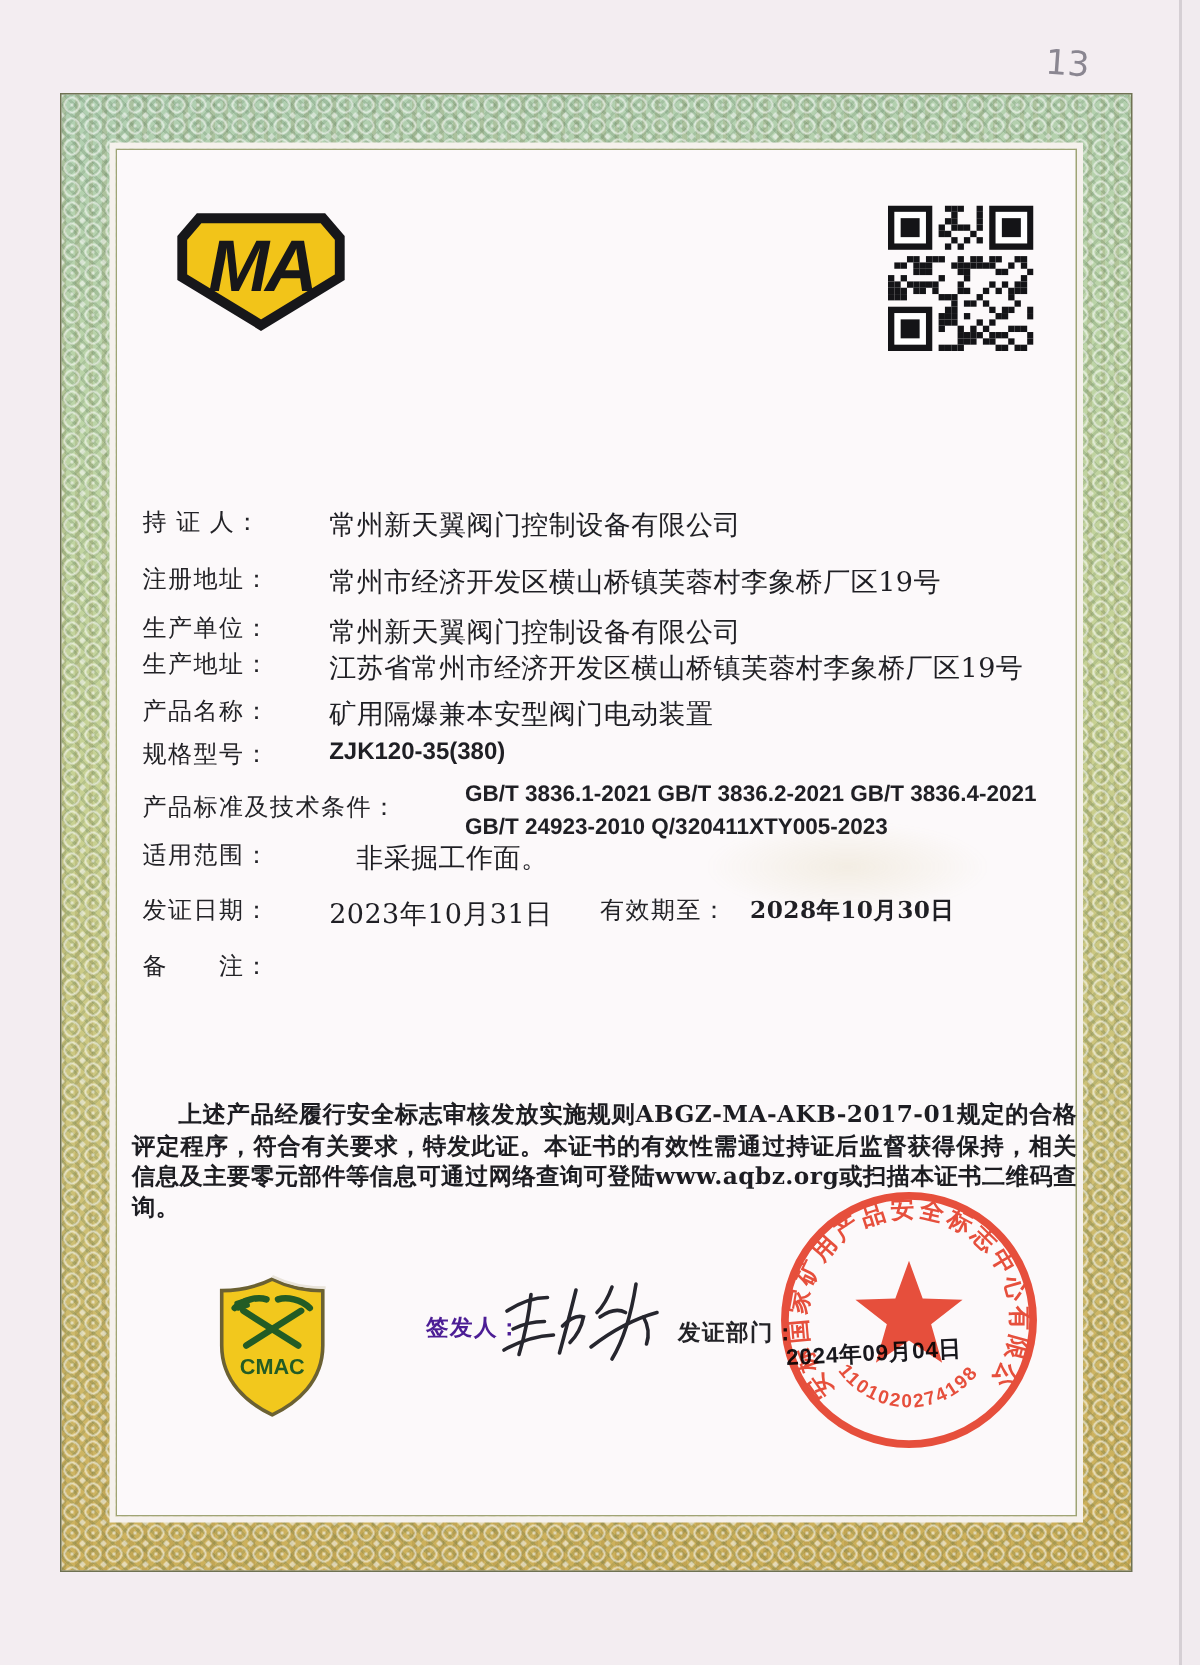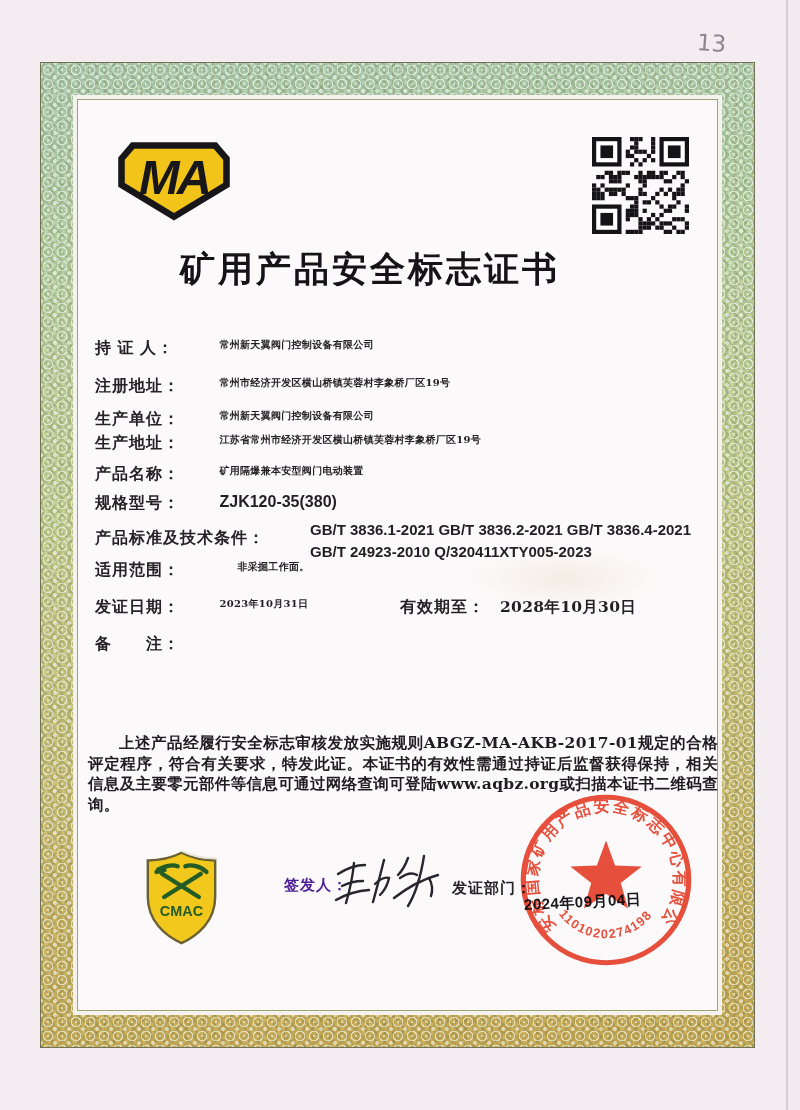--- a/index.html
+++ b/index.html
@@ -40,26 +40,26 @@
   .qr{position:absolute;left:592px;top:137px;width:97px;height:97px;}
   .doc-title{
     position:absolute;left:0;top:246px;width:740px;text-align:center;
     font-family:"DejaVu Serif",serif;font-weight:900;font-size:35px;color:#141418;
     letter-spacing:3px;
   }
   
   .rows{position:absolute;left:95px;top:0;width:625px;}
   .row{position:absolute;left:0;}
   .lbl{
-    display:inline-block;font-weight:700;font-size:16px;color:#232327;
+    display:inline-block;font-weight:400;font-size:16px;color:#232327;
     font-family:"Liberation Sans",sans-serif;letter-spacing:1px;vertical-align:top;
   }
   .val{
-    display:inline-block;font-family:"DejaVu Serif",serif;font-weight:700;
-    font-size:10px;color:#1f1f24;vertical-align:top;letter-spacing:.3px;
+    display:inline-block;font-family:"DejaVu Serif",serif;font-weight:400;
+    font-size:18px;color:#1f1f24;vertical-align:top;letter-spacing:.3px;
   }
   .val-abs{position:absolute;font-family:"DejaVu Serif",serif;font-weight:700;
     font-size:15.5px;color:#1f1f24;letter-spacing:.3px;}
   .val-mono{font-family:"Liberation Sans",sans-serif;font-weight:700;letter-spacing:0;}
   .standards-val{position:absolute;left:215px;top:-9px;width:402px;line-height:22px;
     font-family:"Liberation Sans",sans-serif;font-weight:700;font-size:15px;color:#1f1f24;}
   
   .ghost{
     position:absolute;left:470px;top:548px;width:190px;height:60px;border-radius:10px;
     background:radial-gradient(ellipse at 50% 50%, rgba(190,170,90,.14), rgba(190,170,90,0) 70%);
@@ -257,21 +257,20 @@
       <rect x="4" y="4" width="20" height="20" fill="#fff"></rect>
       <rect x="8" y="8" width="12" height="12" fill="#141417"></rect>
       <rect x="64" y="0" width="28" height="28" fill="#141417"></rect>
       <rect x="68" y="4" width="20" height="20" fill="#fff"></rect>
       <rect x="72" y="8" width="12" height="12" fill="#141417"></rect>
       <rect x="0" y="64" width="28" height="28" fill="#141417"></rect>
       <rect x="4" y="68" width="20" height="20" fill="#fff"></rect>
       <rect x="8" y="72" width="12" height="12" fill="#141417"></rect>
     </svg>
 
-  <div class="doc-title">矿用产品安全标志证书</div>
 
   <div class="rows">
     <div class="row" style="top:338px">
       <span class="lbl" style="width:112px">持 证 人：</span>
       <span class="val" style="margin-left:8px">常州新天翼阀门控制设备有限公司</span>
     </div>
     <div class="row" style="top:376px">
       <span class="lbl" style="width:112px">注册地址：</span>
       <span class="val" style="margin-left:8px">常州市经济开发区横山桥镇芙蓉村李象桥厂区19号</span>
     </div>

